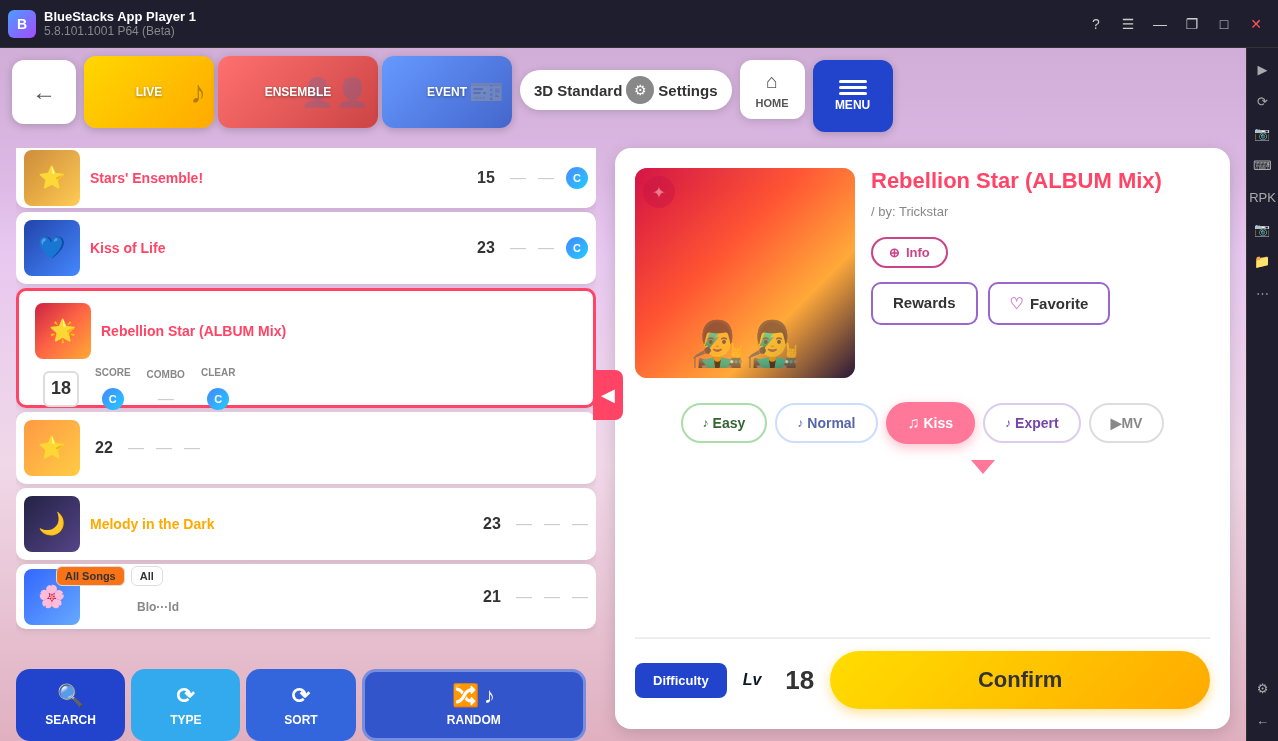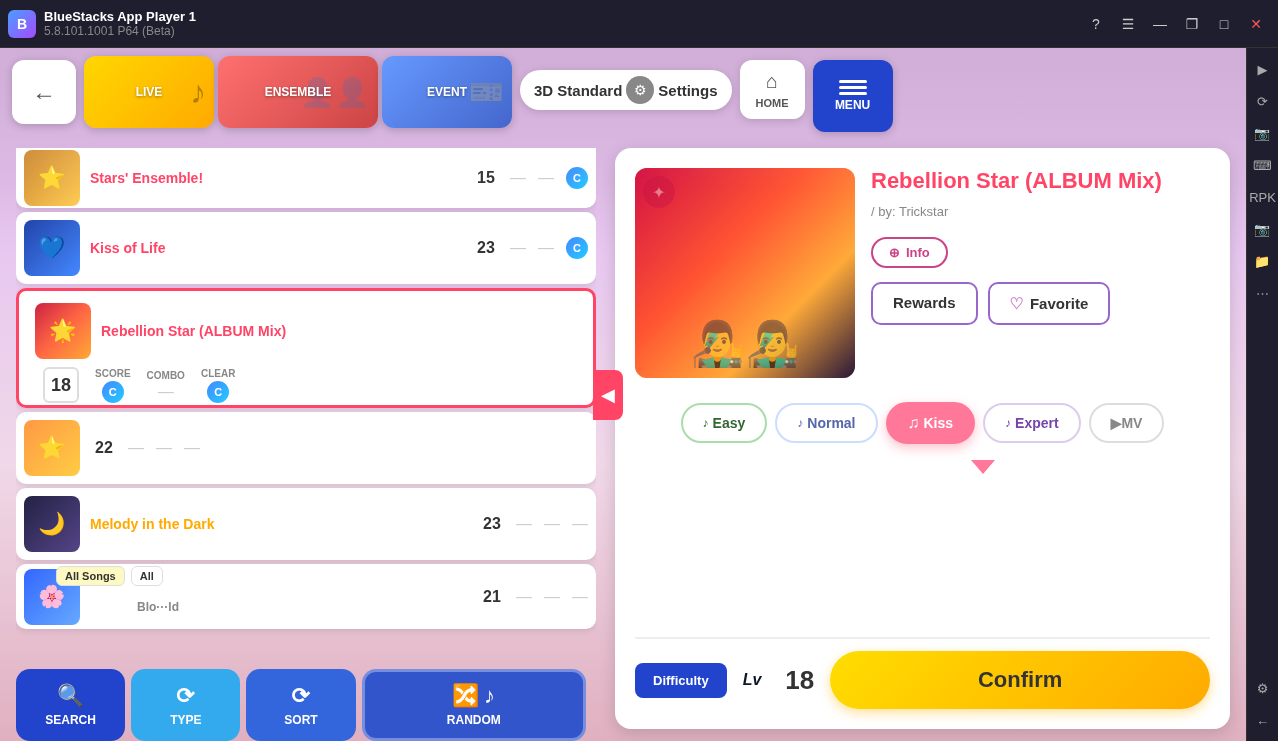--- a/index.html
+++ b/index.html
@@ -358,21 +358,21 @@
       display: flex;
       align-items: center;
       gap: 16px;
       width: 100%;
       padding-left: 8px;
     }
     .expanded-stat {
       display: flex;
       flex-direction: column;
       align-items: center;
-      gap: 2px;
+      gap: 10px;
     }
     .expanded-stat-label {
       font-size: 10px;
       font-weight: bold;
       color: #888;
     }
     .expanded-level-badge {
       background: white;
       border: 2px solid #ddd;
       border-radius: 6px;
@@ -788,21 +788,21 @@
       <span class="song-level">23</span>
       <div class="song-stats">
         <span class="dash">—</span>
         <span class="dash">—</span>
         <span class="dash">—</span>
       </div>
     </div>
 
     <div class="song-item" style="height:65px;overflow:hidden;position:relative;">
       <div style="position:absolute;top:2px;left:40px;z-index:10;display:flex;gap:6px;">
-        <div style="background:#fef9c3;border:1.5px solid #ddd;border-radius:6px;padding:3px 8px;font-size:11px;font-weight:bold;color:#333;">All Songs</div>
+        <div style="background:#f97316;border:1.5px solid #ddd;border-radius:6px;padding:3px 8px;font-size:11px;font-weight:bold;color:#333;">All Songs</div>
         <div style="background:white;border:1.5px solid #ddd;border-radius:6px;padding:3px 8px;font-size:11px;font-weight:bold;color:#333;">All</div>
       </div>
       <div class="song-thumb-img" style="background:linear-gradient(135deg,#3366ff,#66aaff);">
         <span style="font-size:22px;">🌸</span>
       </div>
       <div style="flex:1;margin-top:20px;">
         <div class="song-title" style="color:#888;font-size:12px;padding-left:47px;">Blo···ld</div>
       </div>
       <span class="song-level">21</span>
       <div class="song-stats">

